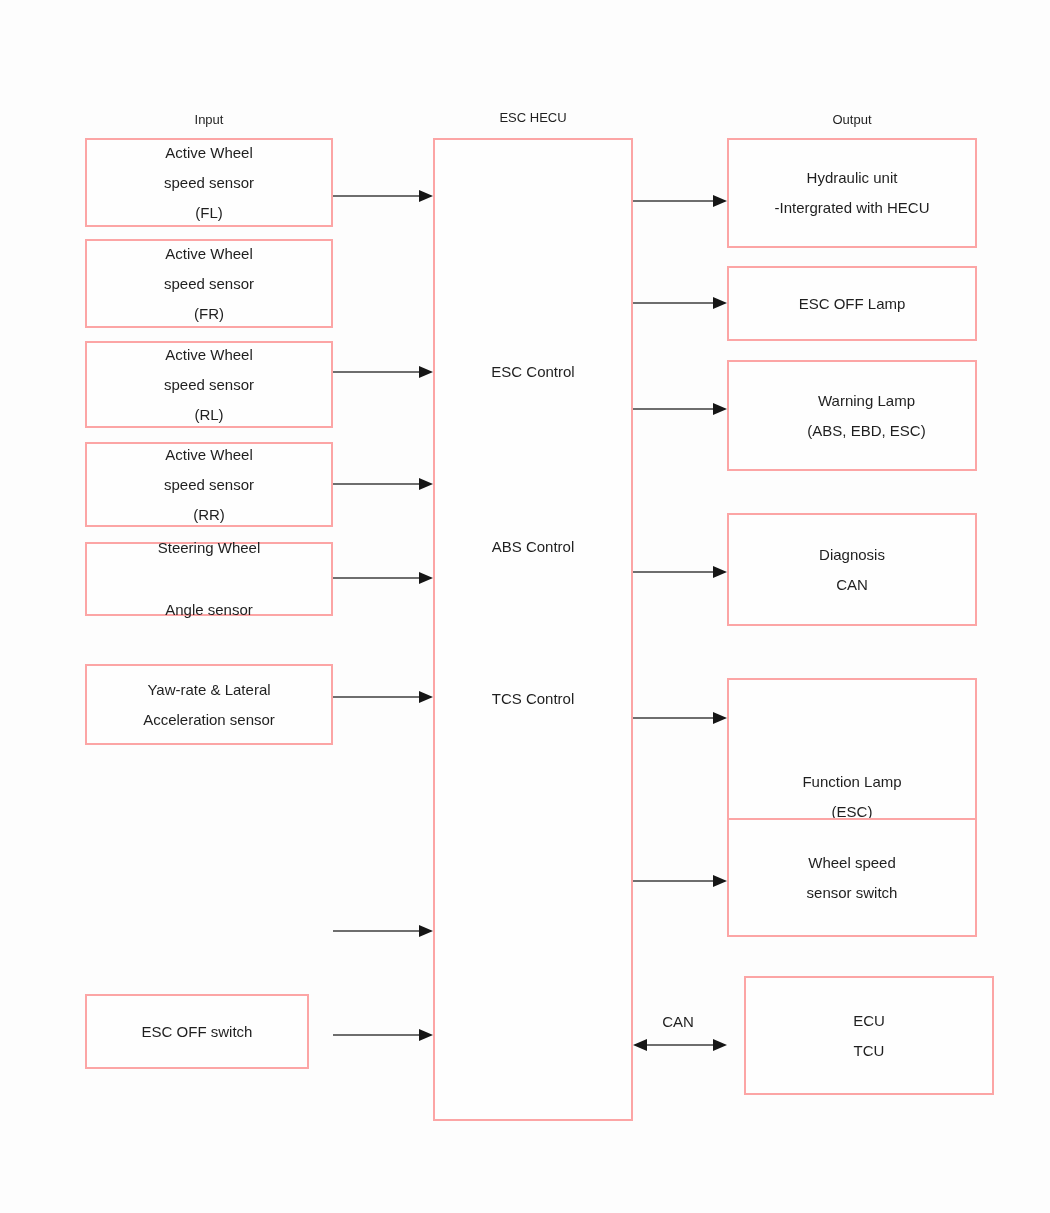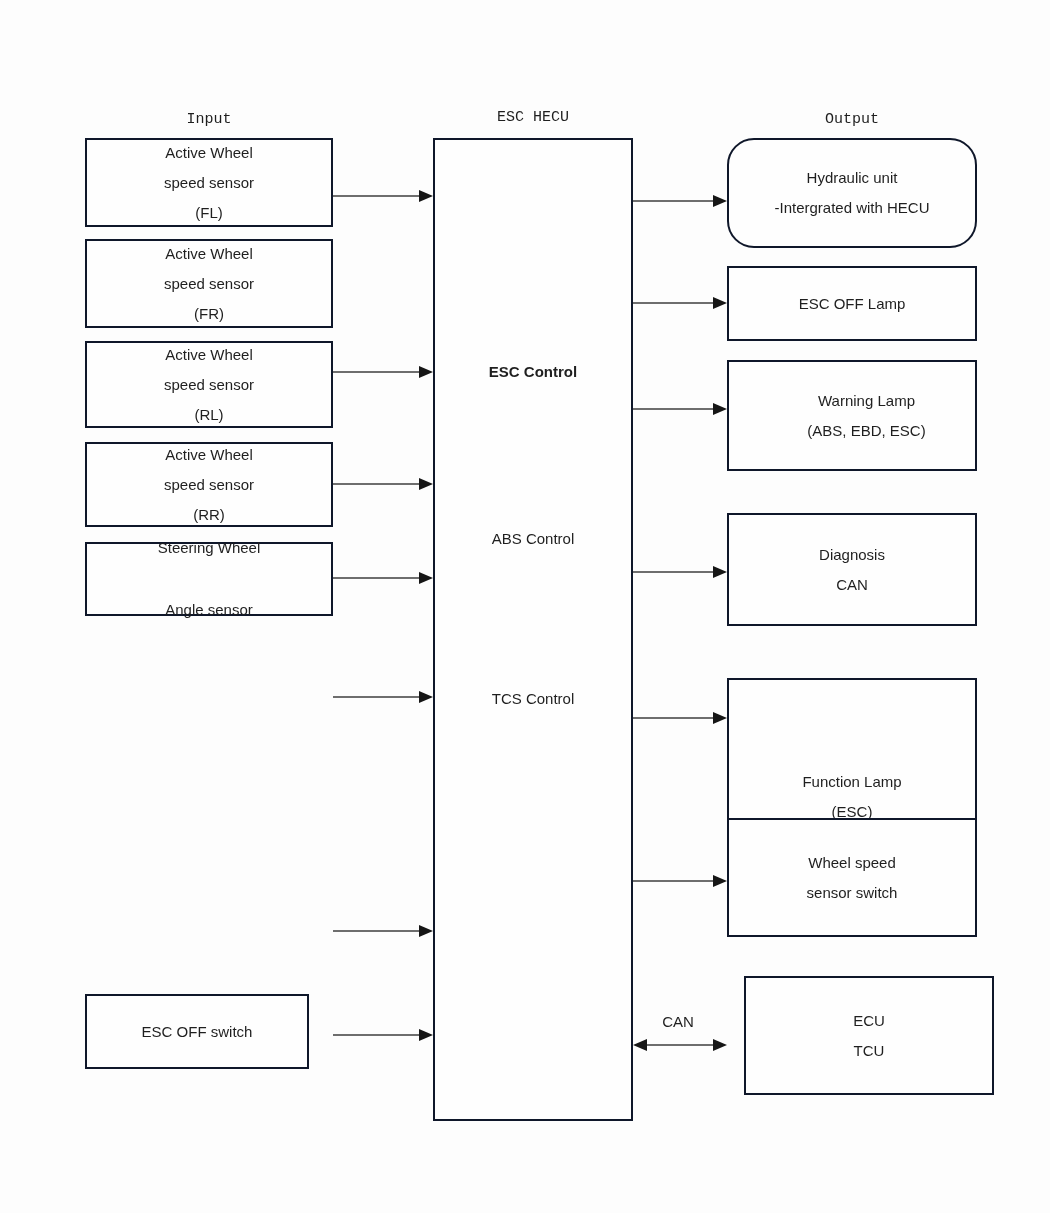--- a/index.html
+++ b/index.html
@@ -14,28 +14,27 @@
     background: #fdfdfd;
     font-family: "Liberation Sans", "DejaVu Sans", sans-serif;
     color: #1f1f1f;
     overflow: hidden;
   }
   .col-header {
     position: absolute;
     height: 20px;
     line-height: 20px;
     text-align: center;
-    font-size: 15px;
+    font-size: 13px;
     color: #1f1f1f;
-    font-family: Liberation Mono, monospace;
   }
   .box {
     position: absolute;
     box-sizing: border-box;
-    border: 2px solid #0f172a;
+    border: 2px solid #fca5a5;
     background: #fefefe;
     display: flex;
     flex-direction: column;
     justify-content: center;
     align-items: center;
     text-align: center;
   }
   .box .line {
     font-size: 15px;
     line-height: 30px;
@@ -114,33 +113,37 @@
     <div class="line">Active Wheel</div>
     <div class="line">speed sensor</div>
     <div class="line">(RR)</div>
   </div>
 
   <div class="box" style="left:85px; top:542px; width:248px; height:74px;gap:32px;">
     <div class="line">Steering Wheel</div>
     <div class="line">Angle sensor</div>
   </div>
 
+  <div class="box" style="left:85px; top:664px; width:248px; height:81px;">
+    <div class="line">Yaw-rate &amp; Lateral</div>
+    <div class="line">Acceleration sensor</div>
+  </div>
 
 
   <div class="box" style="left:85px; top:994px; width:224px; height:75px;">
     <div class="line">ESC OFF switch</div>
   </div>
 
   <div class="box" id="hecu-box">
-    <div class="hecu-label" style="top:222px;font-weight:bold;">ESC Control</div>
-    <div class="hecu-label" style="top:389px;text-align:center;">ABS Control</div>
+    <div class="hecu-label" style="top:222px;">ESC Control</div>
+    <div class="hecu-label" style="top:397px;text-align:center;">ABS Control</div>
     <div class="hecu-label" style="top:549px;">TCS Control</div>
   </div>
 
-  <div class="box" style="left:727px; top:138px; width:250px; height:110px;border-radius:27px;">
+  <div class="box" style="left:727px; top:138px; width:250px; height:110px;">
     <div class="line">Hydraulic unit</div>
     <div class="line">-Intergrated with HECU</div>
   </div>
 
   <div class="box" style="left:727px; top:266px; width:250px; height:75px;">
     <div class="line">ESC OFF Lamp</div>
   </div>
 
   <div class="box" style="left:727px; top:360px; width:250px; height:111px;padding-left:29px;">
     <div class="line">Warning Lamp</div>

